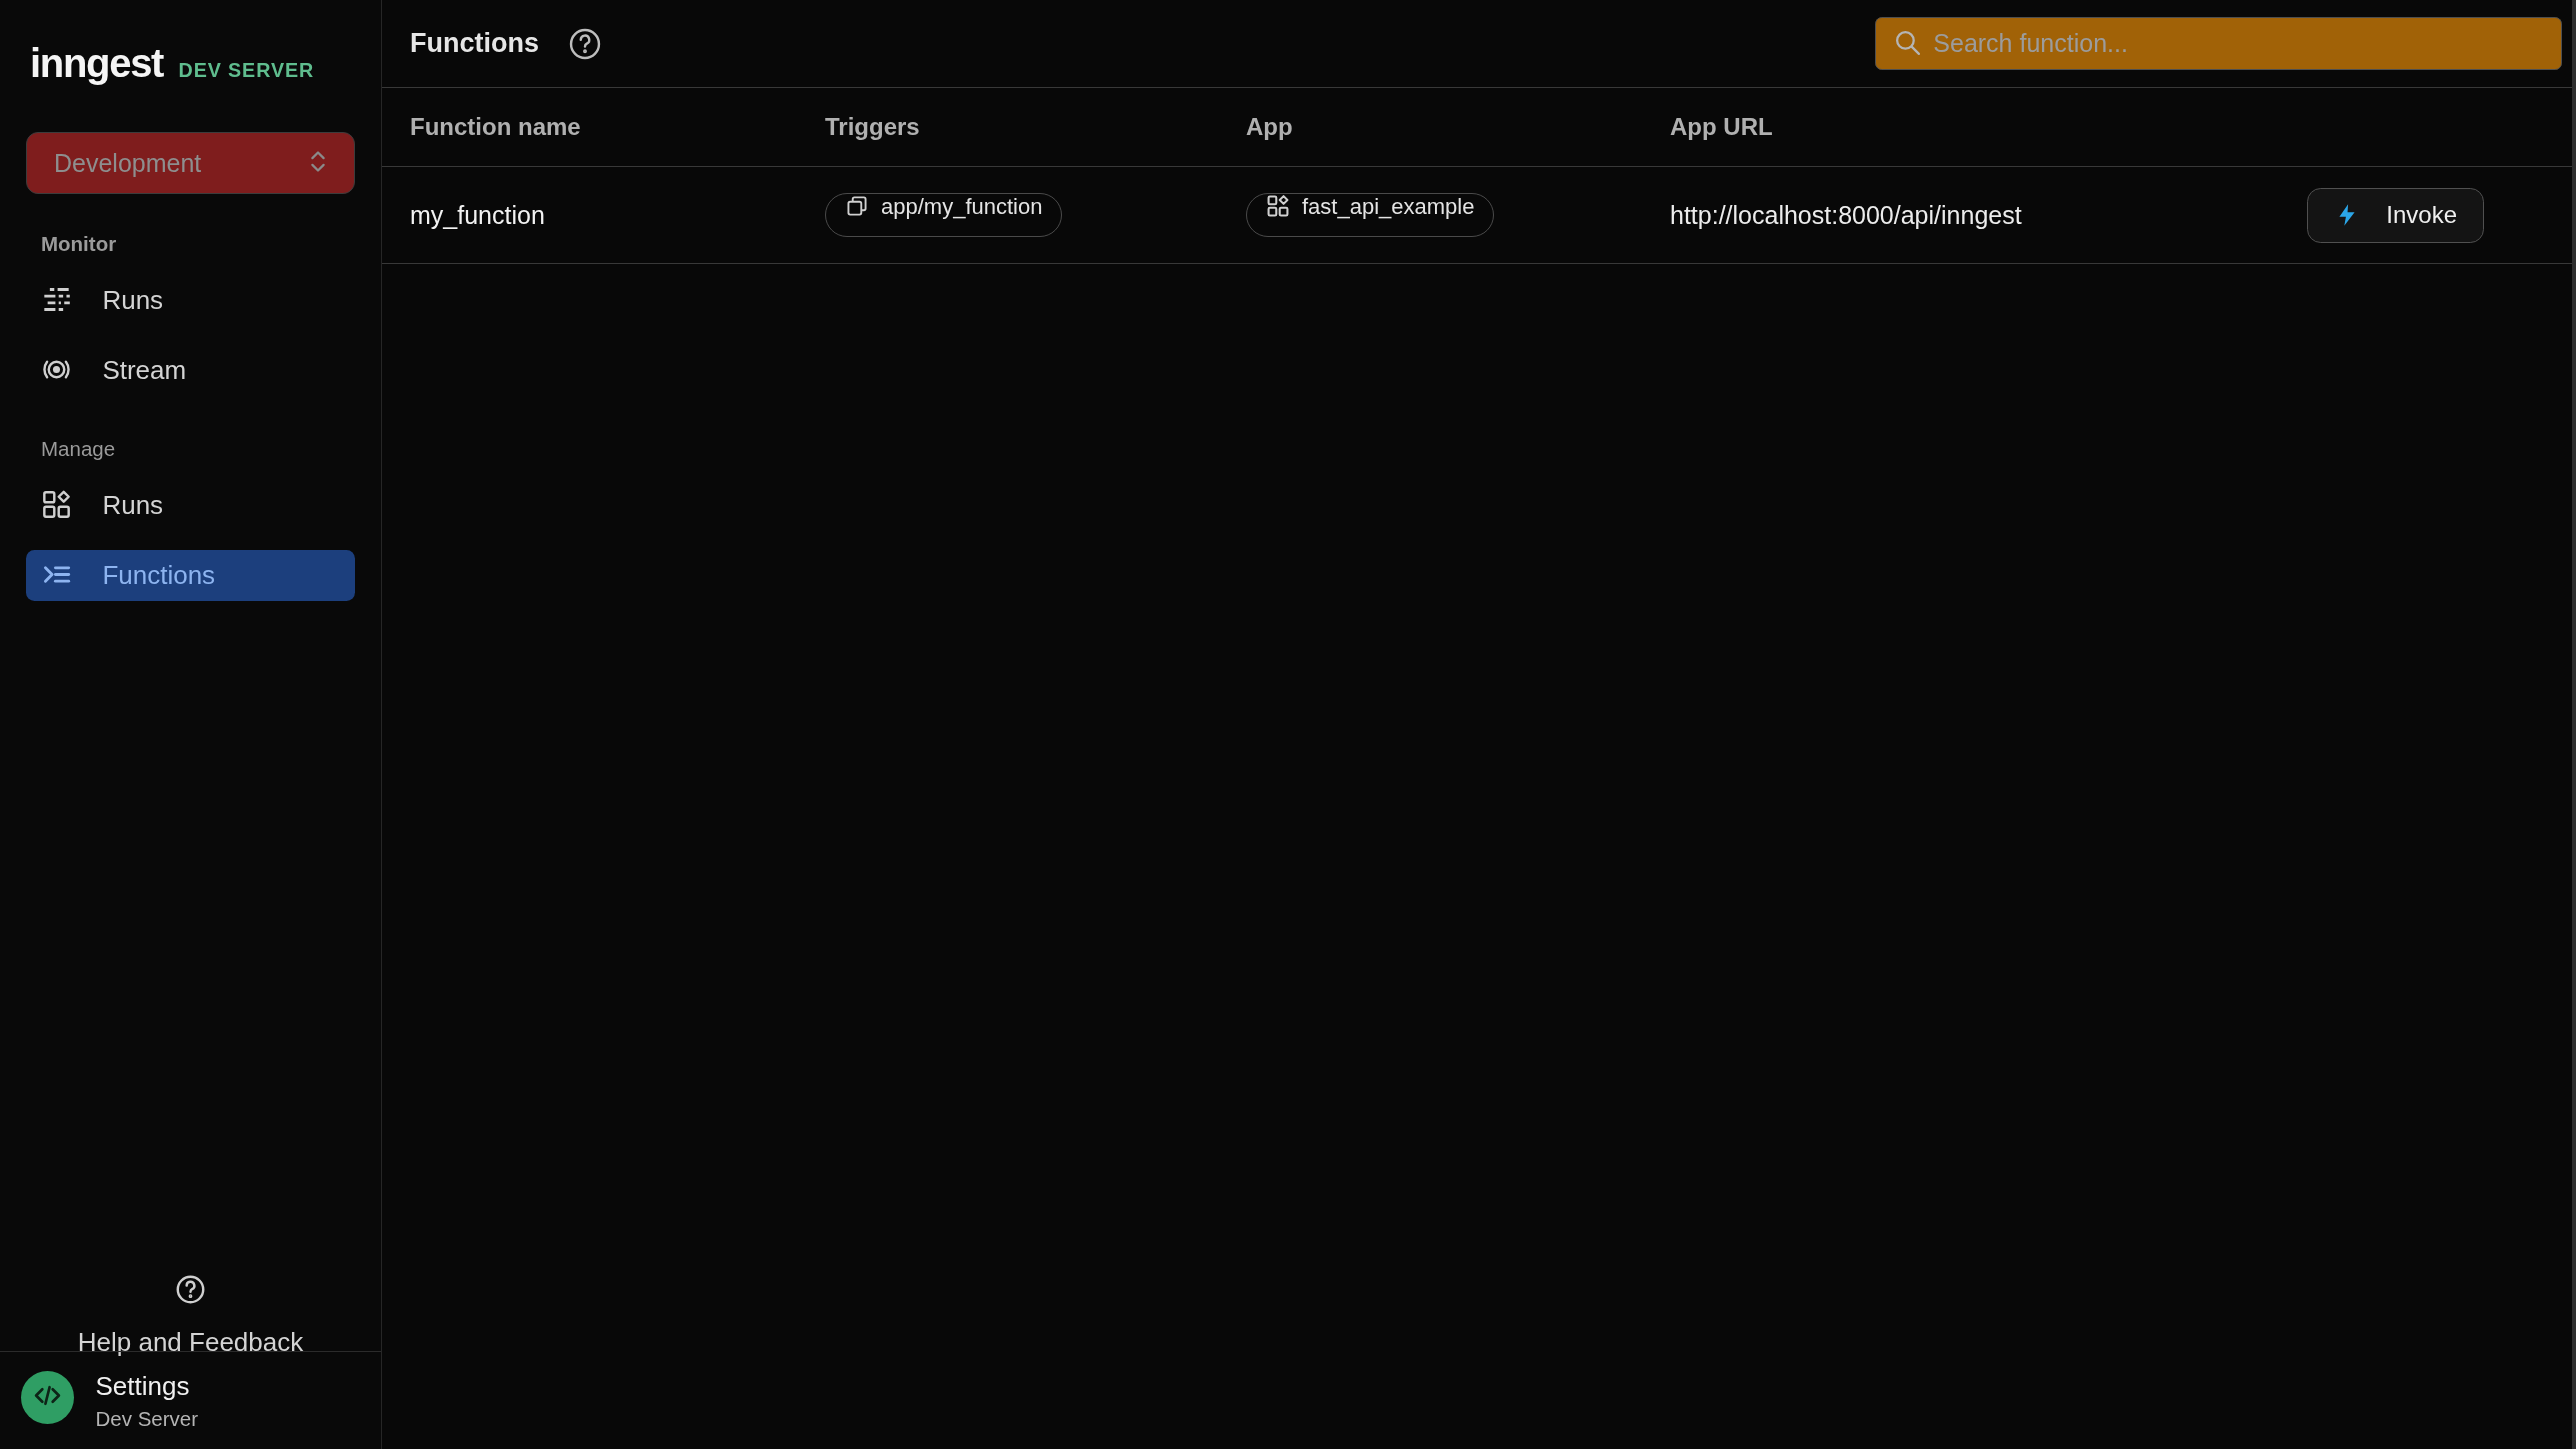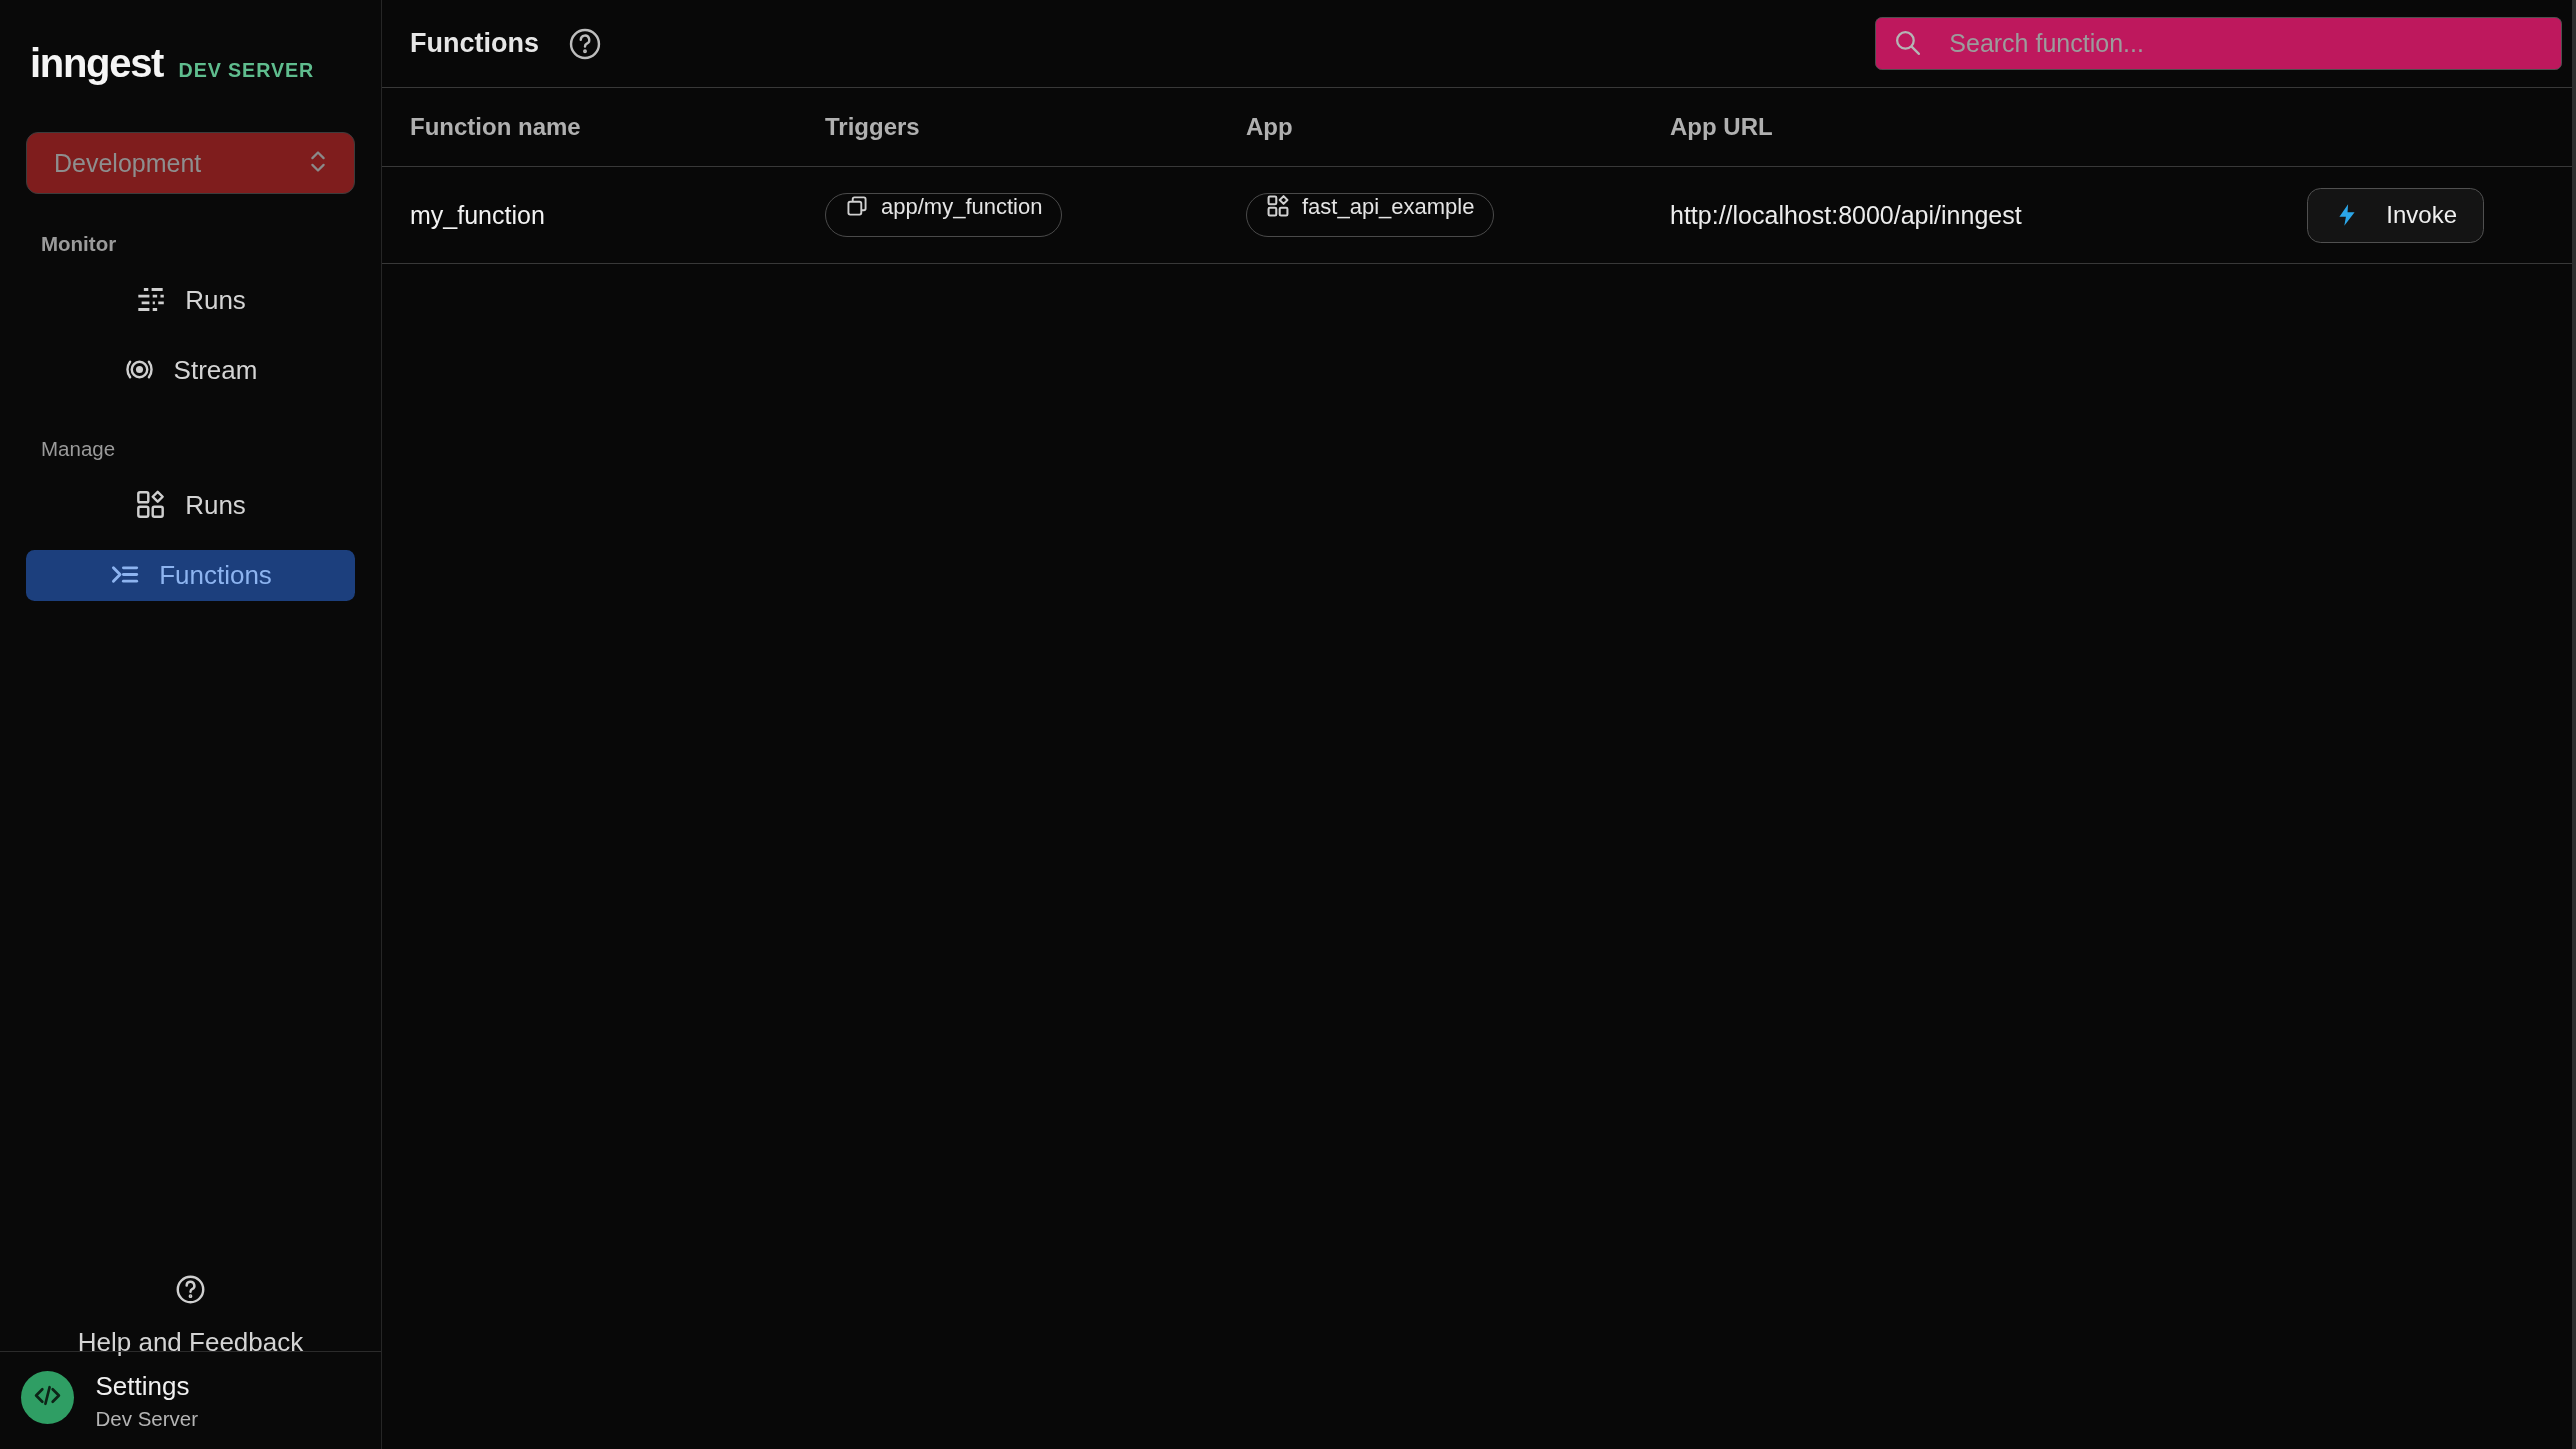--- a/index.html
+++ b/index.html
@@ -59,25 +59,24 @@
     color: #9a9a9a;
     padding-left: 41px;
   }
   .group-monitor { margin-top: 38px; font-weight: bold; }
   .group-manage { margin-top: 41px; }
   .nav-list { margin-top: 19px; display: flex; flex-direction: column; gap: 19px; padding: 0 26px; }
   .nav-item {
     height: 51px;
     display: flex;
     align-items: center;
-    gap: 19px;
+    gap: 30px;
     padding: 0 15.4px;
     border-radius: 8.5px;
     cursor: pointer;
-    justify-content: center;
   }
   .nav-item .nav-label { font-size: 26px; color: #d4d4d4; }
   .nav-item svg { width: 31px; height: 31px; stroke: #cfcfcf; }
   .nav-item.active { background: #1c3f7d; }
   .nav-item.active .nav-label { color: #8db4f0; }
   .nav-item.active svg { stroke: #8db4f0; }
 
   .sidebar-spacer { flex: 1; }
   .help-item {
     display: flex;
@@ -125,25 +124,25 @@
   }
   .page-title { font-size: 27px; font-weight: 600; color: #e6e6e6; }
   .title-help { margin-left: 29px; display: flex; align-items: center; cursor: pointer; }
   .title-help svg { width: 34px; height: 34px; stroke: #bdbdbd; }
   .header-spacer { flex: 1; }
   .search-box {
     width: 687px;
     height: 53px;
     border: 1.7px solid #4f4f4f;
     border-radius: 6.8px;
-    background: #be185d;
+    background: #a16207;
     display: flex;
     align-items: center;
     padding: 0 17px;
-    gap: 27px;
+    gap: 11px;
   }
   .search-box svg { width: 29px; height: 29px; stroke: #b5b5b5; flex: none; }
   .search-input {
     background: transparent;
     border: none;
     outline: none;
     color: #e0e0e0;
     font-size: 25px;
     font-family: "Liberation Sans", "DejaVu Sans", sans-serif;
     width: 100%;

